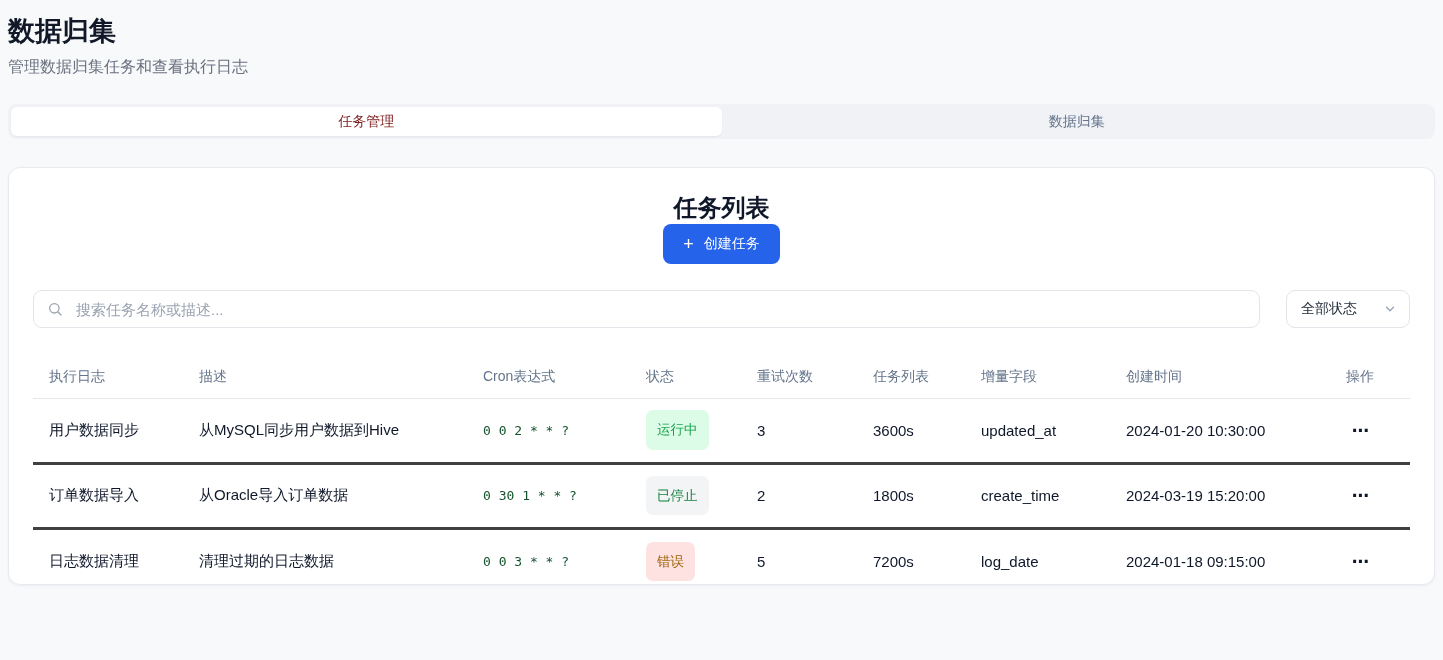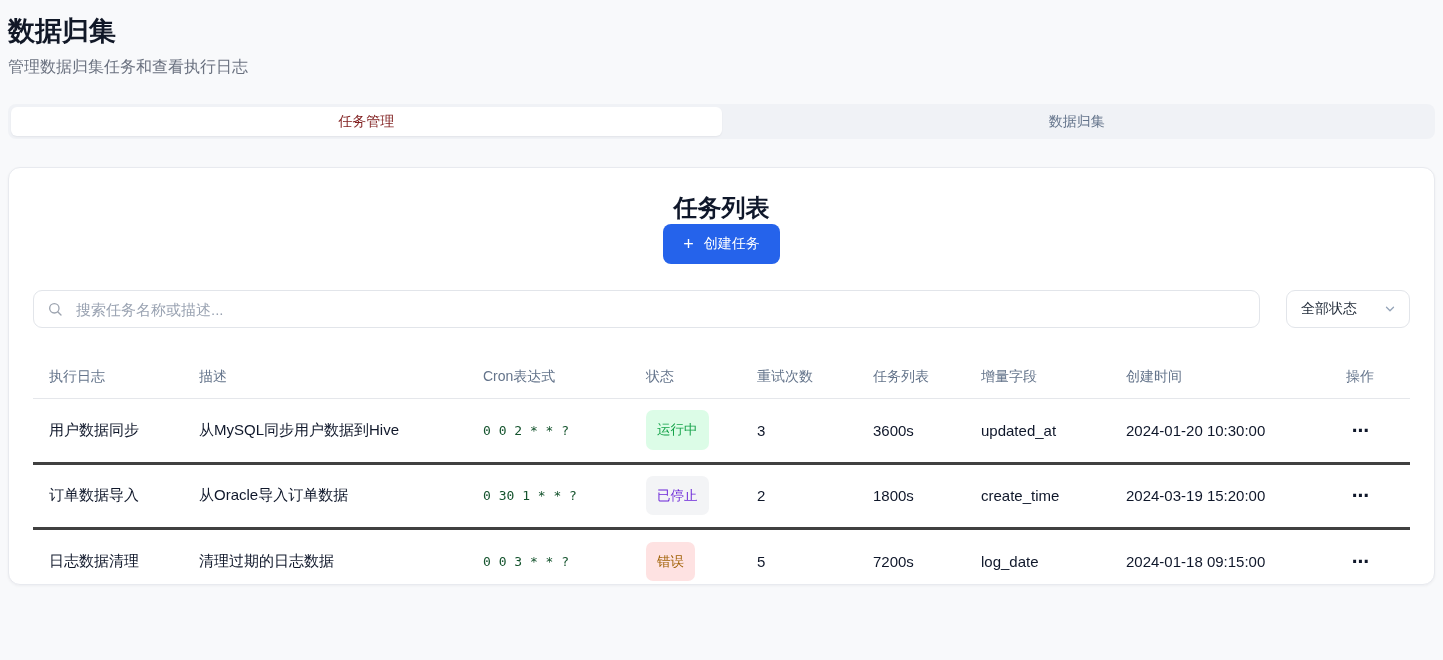--- a/index.html
+++ b/index.html
@@ -98,21 +98,21 @@
   td.cell-cron { font-family: "DejaVu Sans Mono", "Liberation Mono", monospace; font-size: 13px; color: #14532d; }
 
   .badge {
     display: inline-block;
     padding: 13px 11px;
     border-radius: 7px;
     font-size: 13.5px; font-weight: 500;
     line-height: 1;
   }
   .badge[data-status="running"] { background: #dcfce7; color: #16a34a; }
-  .badge[data-status="stopped"] { background: #f3f4f6; color: #6d28d9; }
+  .badge[data-status="stopped"] { background: #f3f4f6; color: #15803d; }
   .badge[data-status="error"]   { background: #fee2e2; color: #a16207; }
 
   .more-btn {
     border: none; background: transparent;
     font-size: 17px; font-weight: 700; color: #0f172a;
     letter-spacing: 1px; cursor: pointer; padding: 2px 4px;
     font-family: inherit; line-height: 1;
   }
 </style>
 </head>

